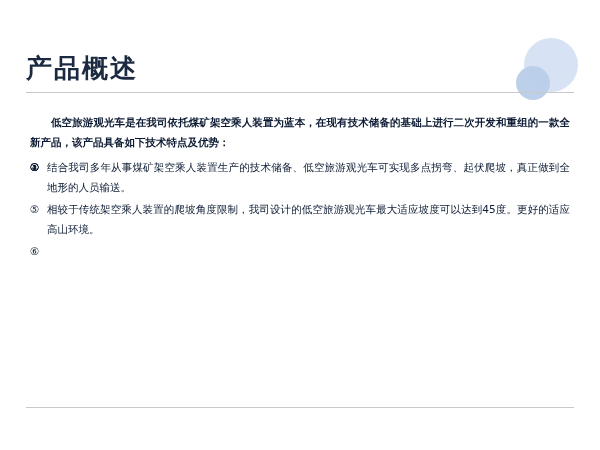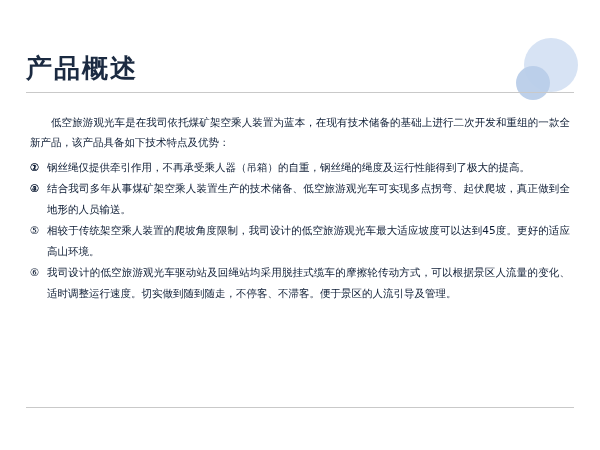--- a/index.html
+++ b/index.html
@@ -75,20 +75,21 @@
     width: 540px;
     color: #0c1b33;
     font-size: 10.5px;
     line-height: 1.95;
     font-family: "DejaVu Sans", "Liberation Sans", sans-serif;
   }
   .intro {
     text-indent: 21px;
     margin: 0 0 4px 0;
     text-align: justify;
+    font-weight: bold;
   }
   .list {
     margin: 0;
     padding: 0;
     list-style: none;
   }
   .list-item {
     position: relative;
     padding-left: 17px;
     margin: 0 0 1px 0;
@@ -116,34 +117,32 @@
   <div class="title-rule"></div>
 
   <div class="content">
     <p class="intro">低空旅游观光车是在我司依托煤矿架空乘人装置为蓝本，在现有技术储备的基础上进行二次开发和重组的一款全新产品，该产品具备如下技术特点及优势：</p>
     <ul class="list">
       <li class="list-item">
         <span class="marker">①</span>
       </li>
       <li class="list-item">
         <span class="marker">②</span>
-        <span>钢丝绳仅提供牵引作用，不再承受乘人器（吊箱）的自重，钢丝绳的绳度及运行性能得到了极大的提高。</span>
       </li>
       <li class="list-item">
         <span class="marker">③</span>
       </li>
       <li class="list-item">
         <span class="marker">④</span>
         <span>结合我司多年从事煤矿架空乘人装置生产的技术储备、低空旅游观光车可实现多点拐弯、起伏爬坡，真正做到全地形的人员输送。</span>
       </li>
       <li class="list-item">
         <span class="marker">⑤</span>
         <span>相较于传统架空乘人装置的爬坡角度限制，我司设计的低空旅游观光车最大适应坡度可以达到45度。更好的适应高山环境。</span>
       </li>
       <li class="list-item">
         <span class="marker">⑥</span>
-        <span>我司设计的低空旅游观光车驱动站及回绳站均采用脱挂式缆车的摩擦轮传动方式，可以根据景区人流量的变化、适时调整运行速度。切实做到随到随走，不停客、不滞客。便于景区的人流引导及管理。</span>
       </li>
     </ul>
   </div>
 
   <div class="bottom-rule"></div>
 </div>
 
 </body></html>

